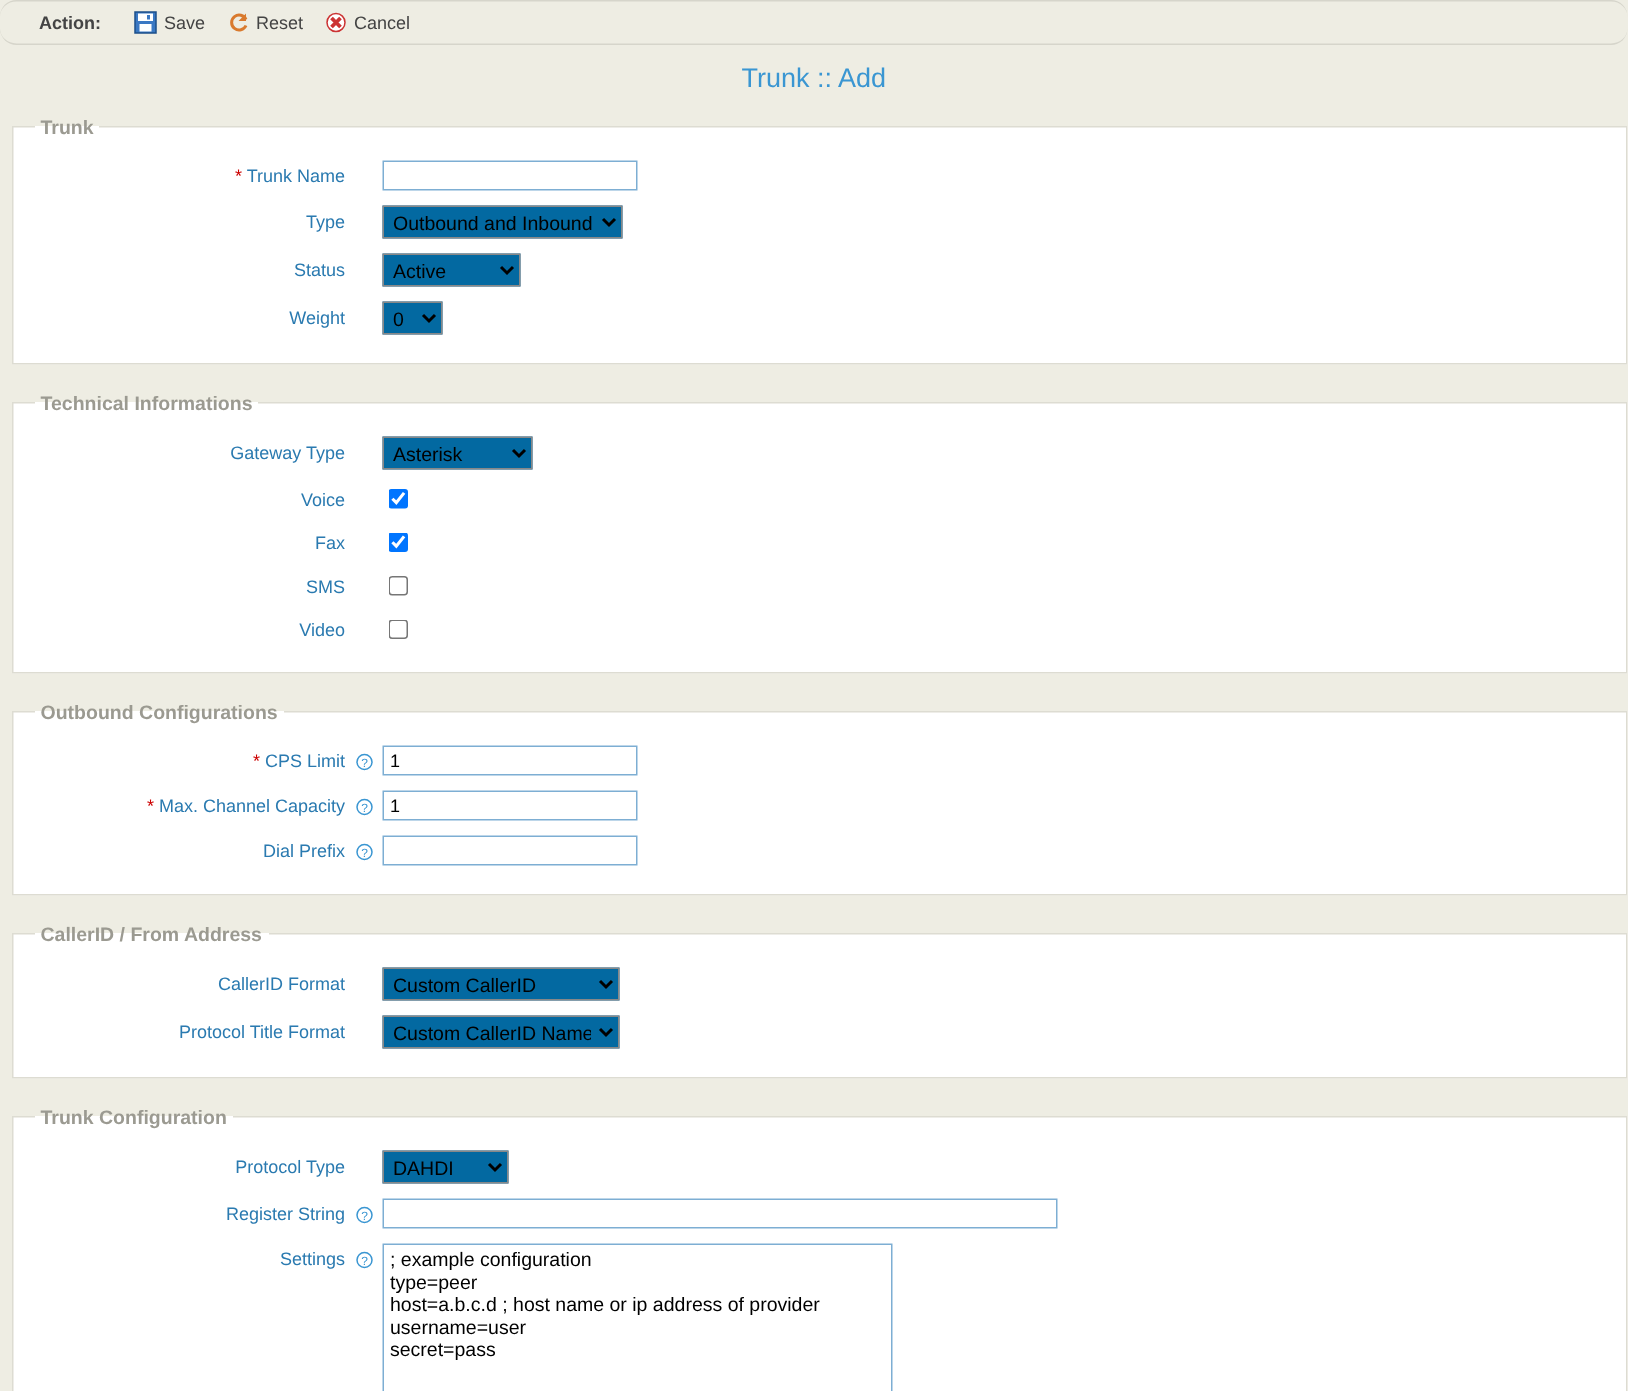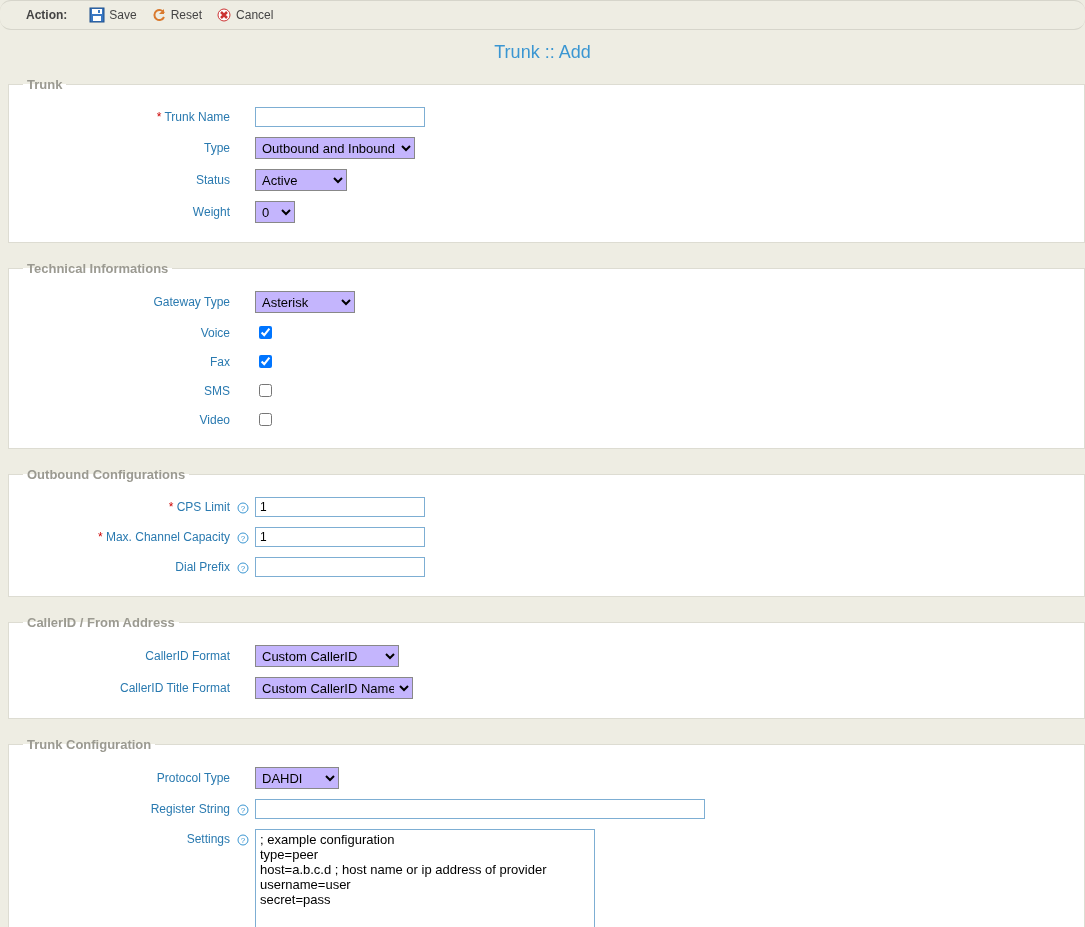--- a/index.html
+++ b/index.html
@@ -78,21 +78,21 @@
     border: 1px solid #7daed3;
     height: 20px;
     padding: 1px 4px;
     font-size: 12px;
     width: 170px;
     background:#fff;
   }
   input.wide { width: 450px; }
   select {
     border: 1px solid #888;
-    background: #c4b5fd;
+    background: #0369a1;
     font-size: 13px;
     height: 22px;
     padding: 0 2px;
   }
   textarea {
     border: 1px solid #7daed3;
     width: 340px;
     height: 100px;
     font-family: Arial, Helvetica, sans-serif;
     font-size: 13px;
@@ -224,24 +224,24 @@
       <div class="ctl"><input type="text" value="" style=""></div>
     </div>
   </fieldset>
 
   <fieldset class="panel">
     <legend>CallerID / From Address</legend>
 
     <div class="row">
       <div class="lbl">CallerID Format</div>
       <div class="help"></div>
-      <div class="ctl"><select style="width:144px"><option>Custom CallerID</option></select></div>
-    </div>
-    <div class="row">
-      <div class="lbl">CallerID Title Format</div>
+      <div class="ctl"><select style="width:158px"><option>Custom CallerID</option></select></div>
+    </div>
+    <div class="row">
+      <div class="lbl">Protocol Title Format</div>
       <div class="help"></div>
       <div class="ctl"><select style="width:158px"><option>Custom CallerID Name</option></select></div>
     </div>
   </fieldset>
 
   <fieldset class="panel">
     <legend>Trunk Configuration</legend>
 
     <div class="row">
       <div class="lbl">Protocol Type</div>

